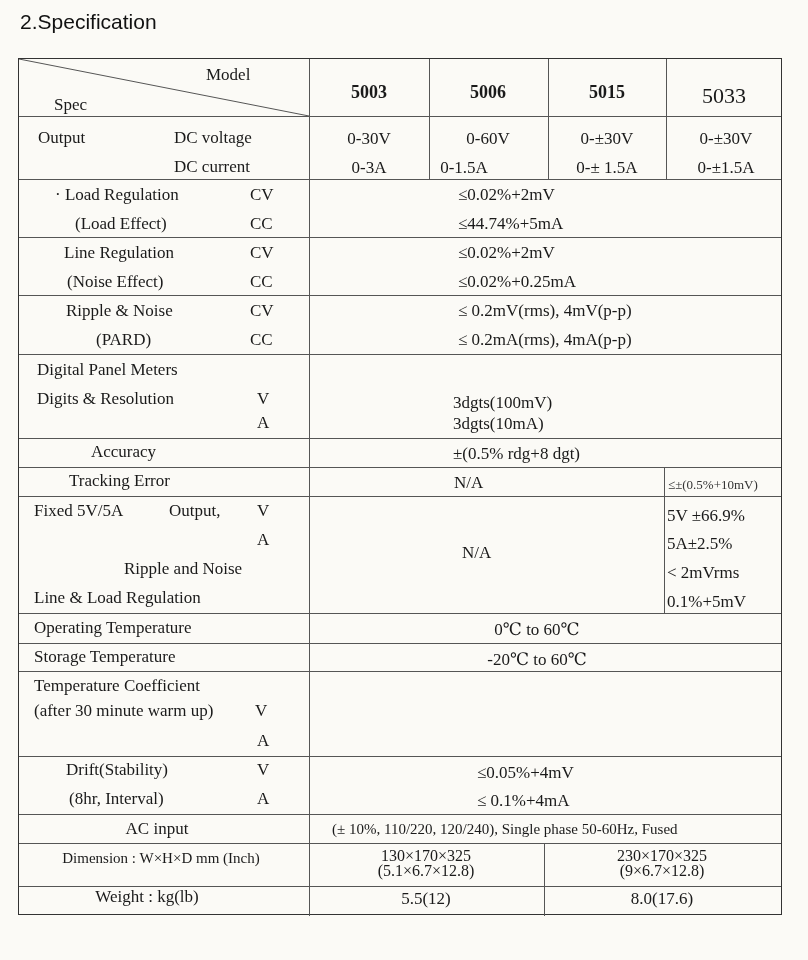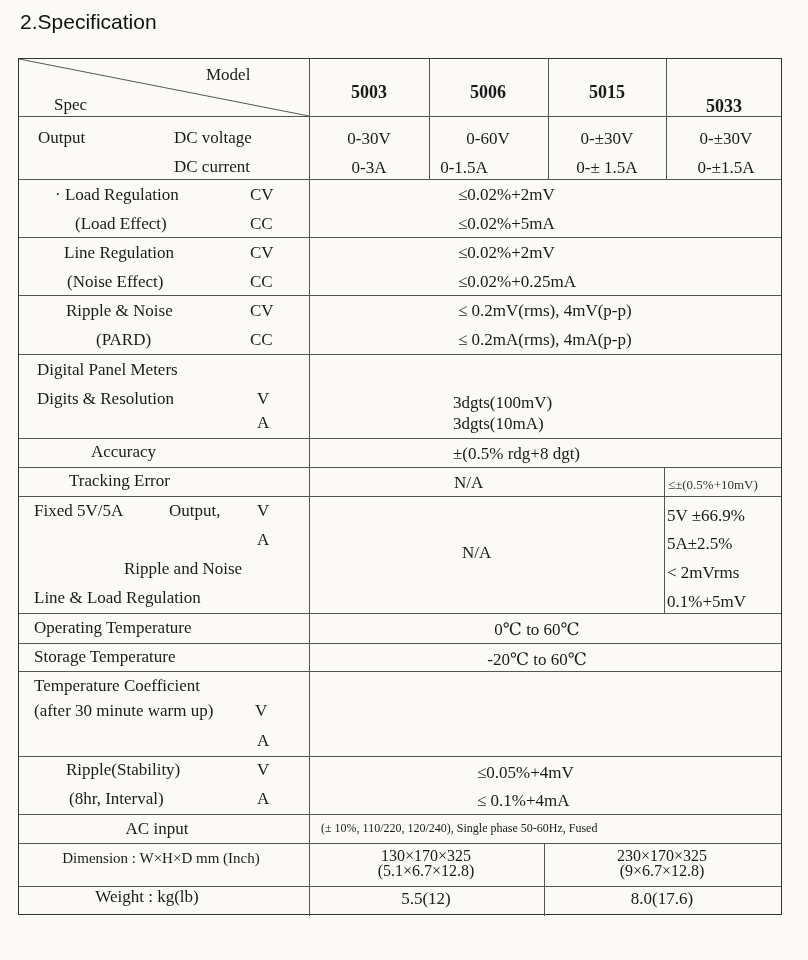--- a/index.html
+++ b/index.html
@@ -60,40 +60,40 @@
   <div class="vline" style="left:529px;top:0;height:120px"></div>
   <div class="vline" style="left:647px;top:0;height:120px"></div>
   <div class="vline" style="left:645px;top:408px;height:146px"></div>
   <div class="vline" style="left:525px;top:784px;height:73px"></div>
 
   <span class="t" style="left:187px;top:7px">Model</span>
   <span class="t" style="left:35px;top:37px">Spec</span>
   <span class="t c" style="left:350px;top:24px;font-weight:bold;font-size:18px">5003</span>
   <span class="t c" style="left:469px;top:24px;font-weight:bold;font-size:18px">5006</span>
   <span class="t c" style="left:588px;top:24px;font-weight:bold;font-size:18px">5015</span>
-  <span class="t c" style="left:705px;top:38px;font-weight:bold;font-size:18px">5033</span>
+  <span class="t c" style="left:705px;top:26px;font-weight:normal;font-size:22px">5033</span>
 
   <span class="t" style="left:19px;top:70px">Output</span>
   <span class="t" style="left:155px;top:70px">DC voltage</span>
   <span class="t" style="left:155px;top:99px">DC current</span>
   <span class="t c" style="left:350px;top:71px">0-30V</span>
   <span class="t c" style="left:469px;top:71px">0-60V</span>
   <span class="t c" style="left:588px;top:71px">0-±30V</span>
   <span class="t c" style="left:707px;top:71px">0-±30V</span>
   <span class="t c" style="left:350px;top:100px">0-3A</span>
   <span class="t c" style="left:445px;top:100px">0-1.5A</span>
   <span class="t c" style="left:588px;top:100px">0-± 1.5A</span>
   <span class="t c" style="left:707px;top:100px">0-±1.5A</span>
 
   <span class="t" style="left:36px;top:127px">· Load Regulation</span>
   <span class="t" style="left:56px;top:156px">(Load Effect)</span>
   <span class="t" style="left:231px;top:127px">CV</span>
   <span class="t" style="left:231px;top:156px">CC</span>
   <span class="t" style="left:439px;top:127px">≤0.02%+2mV</span>
-  <span class="t" style="left:439px;top:156px">≤0.02%+5mA</span>
+  <span class="t" style="left:439px;top:156px">≤44.74%+5mA</span>
 
   <span class="t" style="left:45px;top:185px">Line Regulation</span>
   <span class="t" style="left:48px;top:214px">(Noise Effect)</span>
   <span class="t" style="left:231px;top:185px">CV</span>
   <span class="t" style="left:231px;top:214px">CC</span>
   <span class="t" style="left:439px;top:185px">≤0.02%+2mV</span>
   <span class="t" style="left:439px;top:214px">≤0.02%+0.25mA</span>
 
   <span class="t" style="left:47px;top:243px">Ripple &amp; Noise</span>
   <span class="t" style="left:77px;top:272px">(PARD)</span>
@@ -132,29 +132,29 @@
   <span class="t c" style="left:518px;top:562px">0℃ to 60℃</span>
 
   <span class="t" style="left:15px;top:589px">Storage Temperature</span>
   <span class="t c" style="left:518px;top:592px">-20℃ to 60℃</span>
 
   <span class="t" style="left:15px;top:618px">Temperature Coefficient</span>
   <span class="t" style="left:15px;top:643px">(after 30 minute warm up)</span>
   <span class="t" style="left:236px;top:643px">V</span>
   <span class="t" style="left:238px;top:673px">A</span>
 
-  <span class="t" style="left:47px;top:702px">Ripple(Stability)</span>
+  <span class="t" style="left:47px;top:702px">Drift(Stability)</span>
   <span class="t" style="left:50px;top:731px">(8hr, Interval)</span>
   <span class="t" style="left:238px;top:702px">V</span>
   <span class="t" style="left:238px;top:731px">A</span>
   <span class="t" style="left:458px;top:705px">≤0.05%+4mV</span>
   <span class="t" style="left:458px;top:733px">≤  0.1%+4mA</span>
 
   <span class="t c" style="left:138px;top:761px">AC input</span>
-  <span class="t" style="left:302px;top:763px;font-size:12px">(± 10%, 110/220, 120/240), Single  phase 50-60Hz, Fused</span>
+  <span class="t" style="left:313px;top:763px;font-size:15px">(± 10%, 110/220, 120/240), Single  phase 50-60Hz, Fused</span>
 
   <span class="t c" style="left:142px;top:792px;font-size:15px">Dimension : W×H×D mm (Inch)</span>
   <span class="t c dim" style="left:407px;top:789px">130×170×325</span>
   <span class="t c dim" style="left:407px;top:804px">(5.1×6.7×12.8)</span>
   <span class="t c dim" style="left:643px;top:789px">230×170×325</span>
   <span class="t c dim" style="left:643px;top:804px">(9×6.7×12.8)</span>
 
   <span class="t c" style="left:128px;top:829px">Weight : kg(lb)</span>
   <span class="t c" style="left:407px;top:831px">5.5(12)</span>
   <span class="t c" style="left:643px;top:831px">8.0(17.6)</span>

